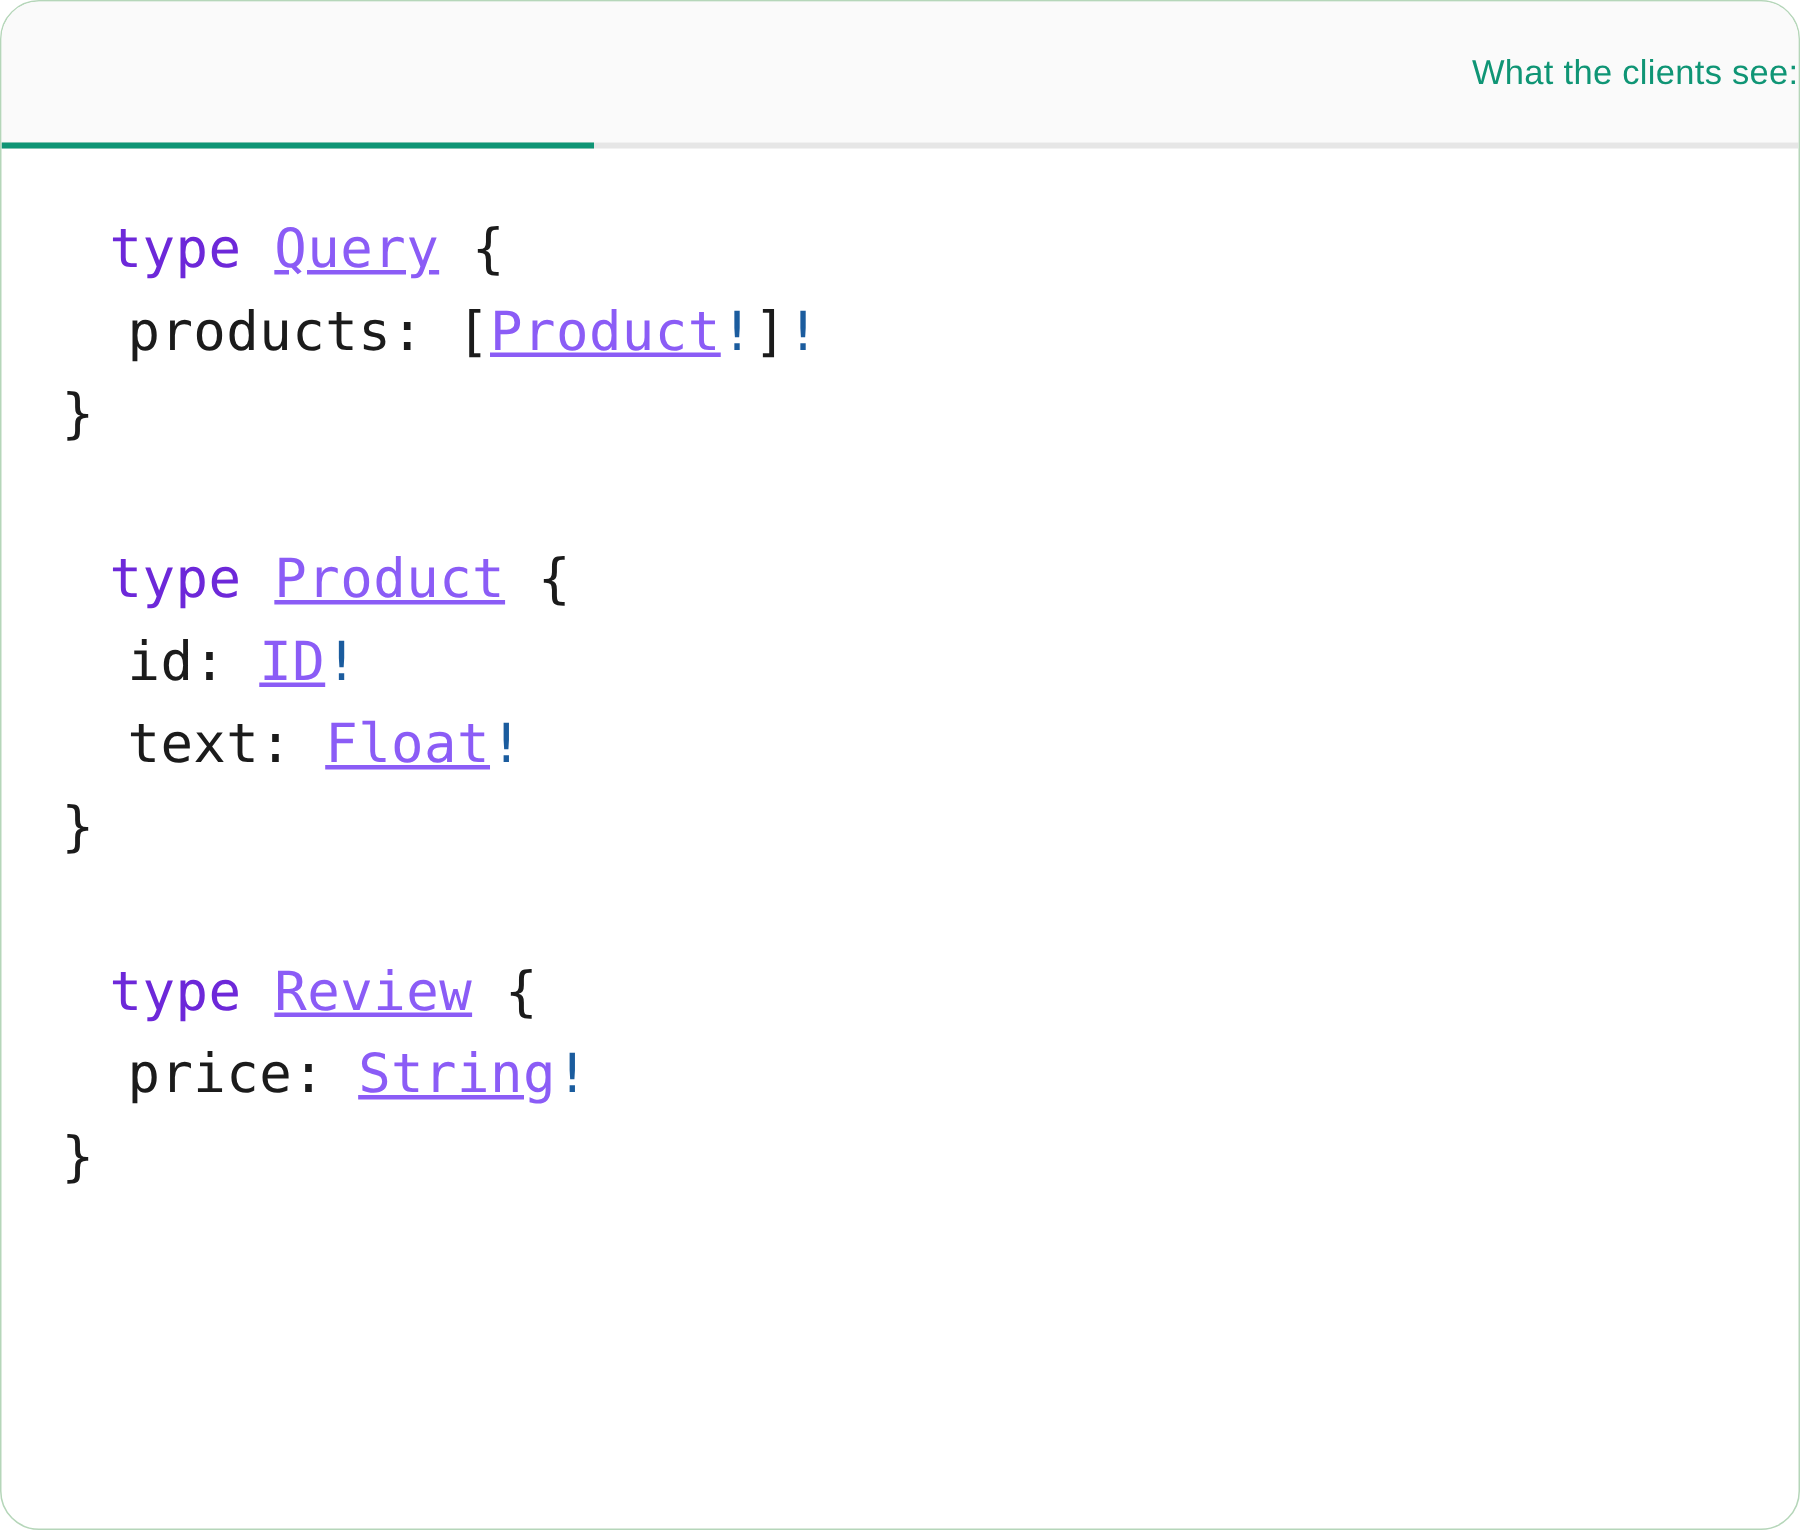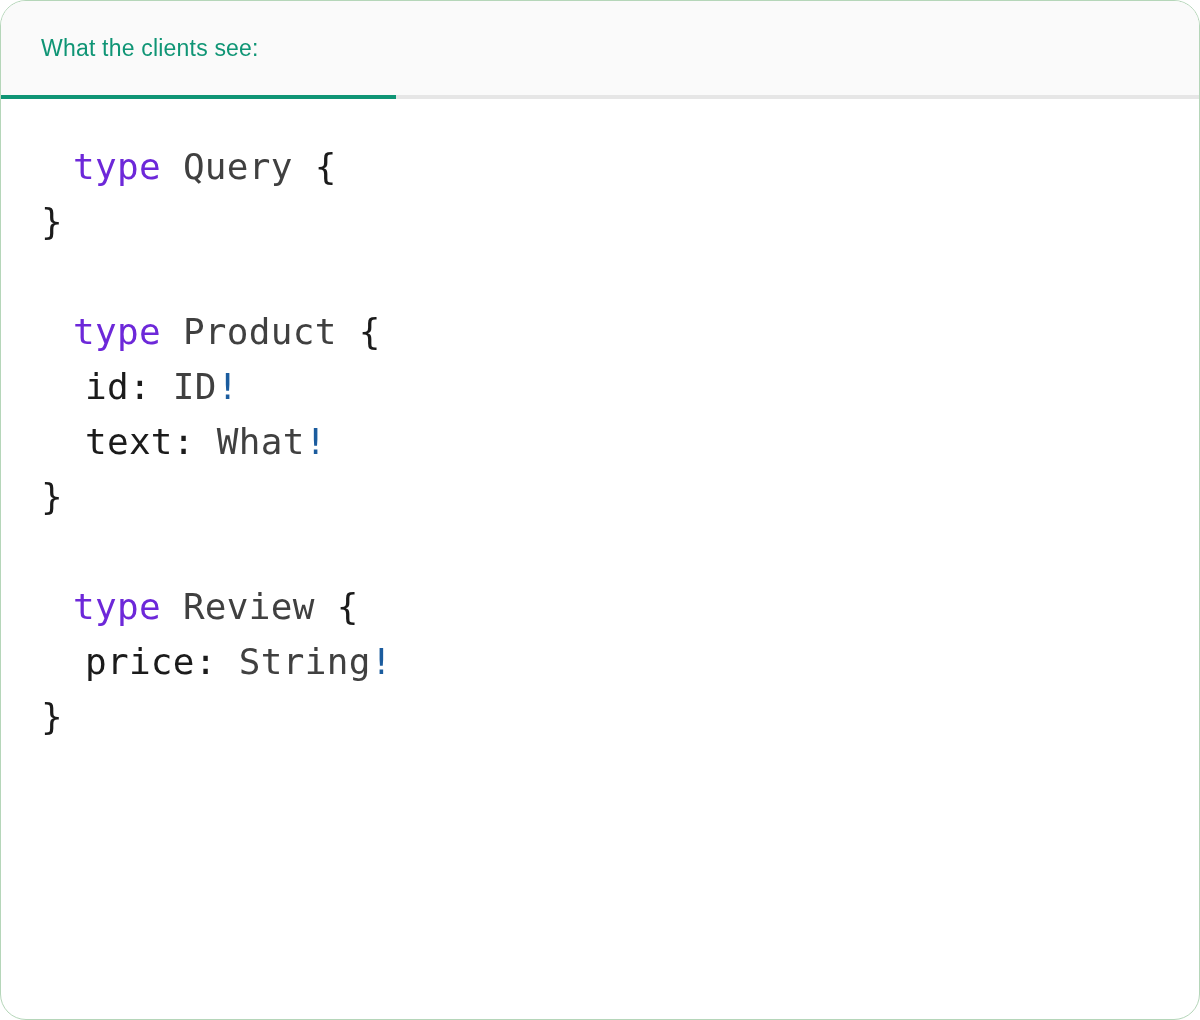--- a/index.html
+++ b/index.html
@@ -17,20 +17,21 @@
     border: 1px solid #b5d6b9;
     border-radius: 26px;
     overflow: hidden;
   }
   .card-header {
     position: relative;
     height: 94px;
     background: #fafafa;
     display: flex;
     align-items: center;
+    justify-content: flex-end;
   }
   .tab {
     height: 100%;
     display: flex;
     align-items: center;
     padding-left: 40px;
     cursor: pointer;
   }
   .tab-label {
     font-size: 23px;
@@ -58,41 +59,42 @@
     font-family: "DejaVu Sans Mono", monospace;
     font-size: 36px;
     font-weight: 500;
     line-height: 55px;
     letter-spacing: 0.3px;
     white-space: pre;
     color: #1b1b1b;
   }
   .tok-plain    { color: #1b1b1b; }
   .tok-keyword  { color: #6d28d9; margin-left: 32px; }
-  .tok-typename { color: #404040; }
+  .tok-typename { color: #8b5cf6; text-decoration: underline; }
   .tok-bang     { color: #1b5c9e; }
 </style>
 </head>
 <body>
 
 <div class="card">
   <div class="card-header">
     <div class="tab">
       <span class="tab-label">What the clients see:</span>
     </div>
   </div>
   <div class="header-divider">
     <div class="active-tab-indicator"></div>
   </div>
   <div class="code-area">
       <div class="code-line"><span class="tok-keyword">type</span><span class="tok-plain"> </span><span class="tok-typename">Query</span><span class="tok-plain"> {</span></div>
+      <div class="code-line"><span class="tok-plain">  products: [</span><span class="tok-typename">Product</span><span class="tok-bang">!</span><span class="tok-plain">]</span><span class="tok-bang">!</span></div>
       <div class="code-line"><span class="tok-plain">}</span></div>
       <div class="code-line">&nbsp;</div>
       <div class="code-line"><span class="tok-keyword">type</span><span class="tok-plain"> </span><span class="tok-typename">Product</span><span class="tok-plain"> {</span></div>
       <div class="code-line"><span class="tok-plain">  id: </span><span class="tok-typename">ID</span><span class="tok-bang">!</span></div>
-      <div class="code-line"><span class="tok-plain">  text: </span><span class="tok-typename">What</span><span class="tok-bang">!</span></div>
+      <div class="code-line"><span class="tok-plain">  text: </span><span class="tok-typename">Float</span><span class="tok-bang">!</span></div>
       <div class="code-line"><span class="tok-plain">}</span></div>
       <div class="code-line">&nbsp;</div>
       <div class="code-line"><span class="tok-keyword">type</span><span class="tok-plain"> </span><span class="tok-typename">Review</span><span class="tok-plain"> {</span></div>
       <div class="code-line"><span class="tok-plain">  price: </span><span class="tok-typename">String</span><span class="tok-bang">!</span></div>
       <div class="code-line"><span class="tok-plain">}</span></div>
     </div>
 </div>
 
 </body></html>

